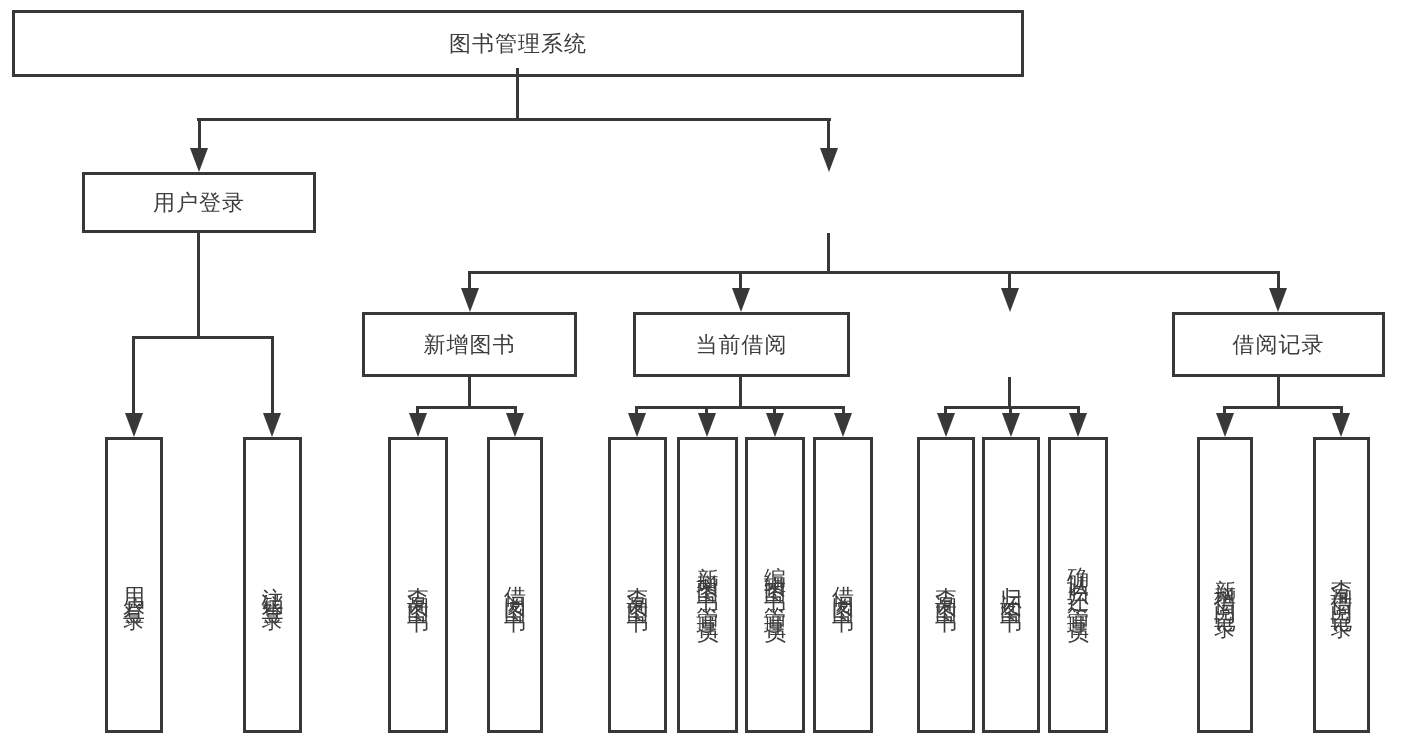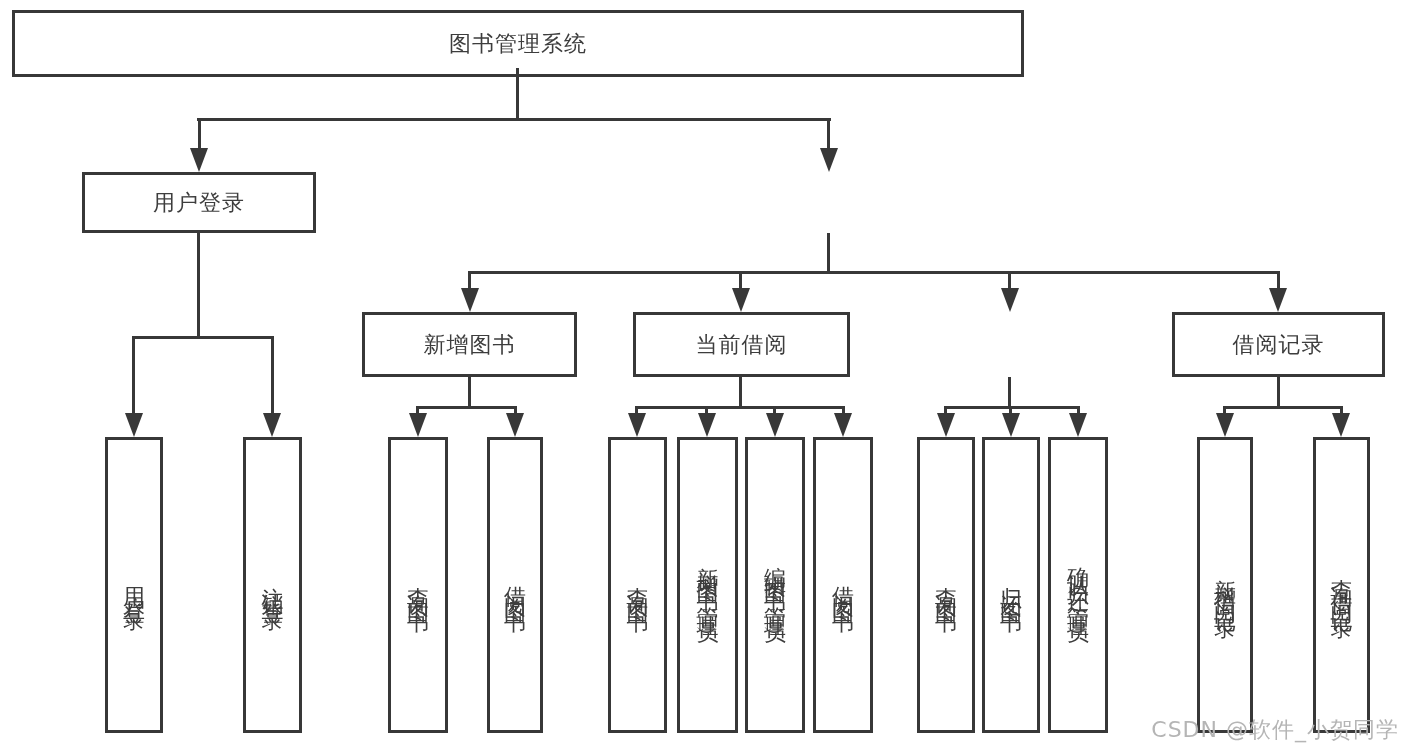--- a/index.html
+++ b/index.html
@@ -183,15 +183,14 @@
     <span class="vtext">确认归还（管理员）</span>
   </div>
 
   <div class="vbox" style="left:1197px;top:437px;width:56px;height:296px;">
     <span class="vtext">新增借阅记录</span>
   </div>
   <div class="vbox" style="left:1313px;top:437px;width:57px;height:296px;">
     <span class="vtext">查询借阅记录</span>
   </div>
 
-  <div class="watermark">CSDN @软件_小贺同学</div>
 
 </div>
 
 </body></html>

